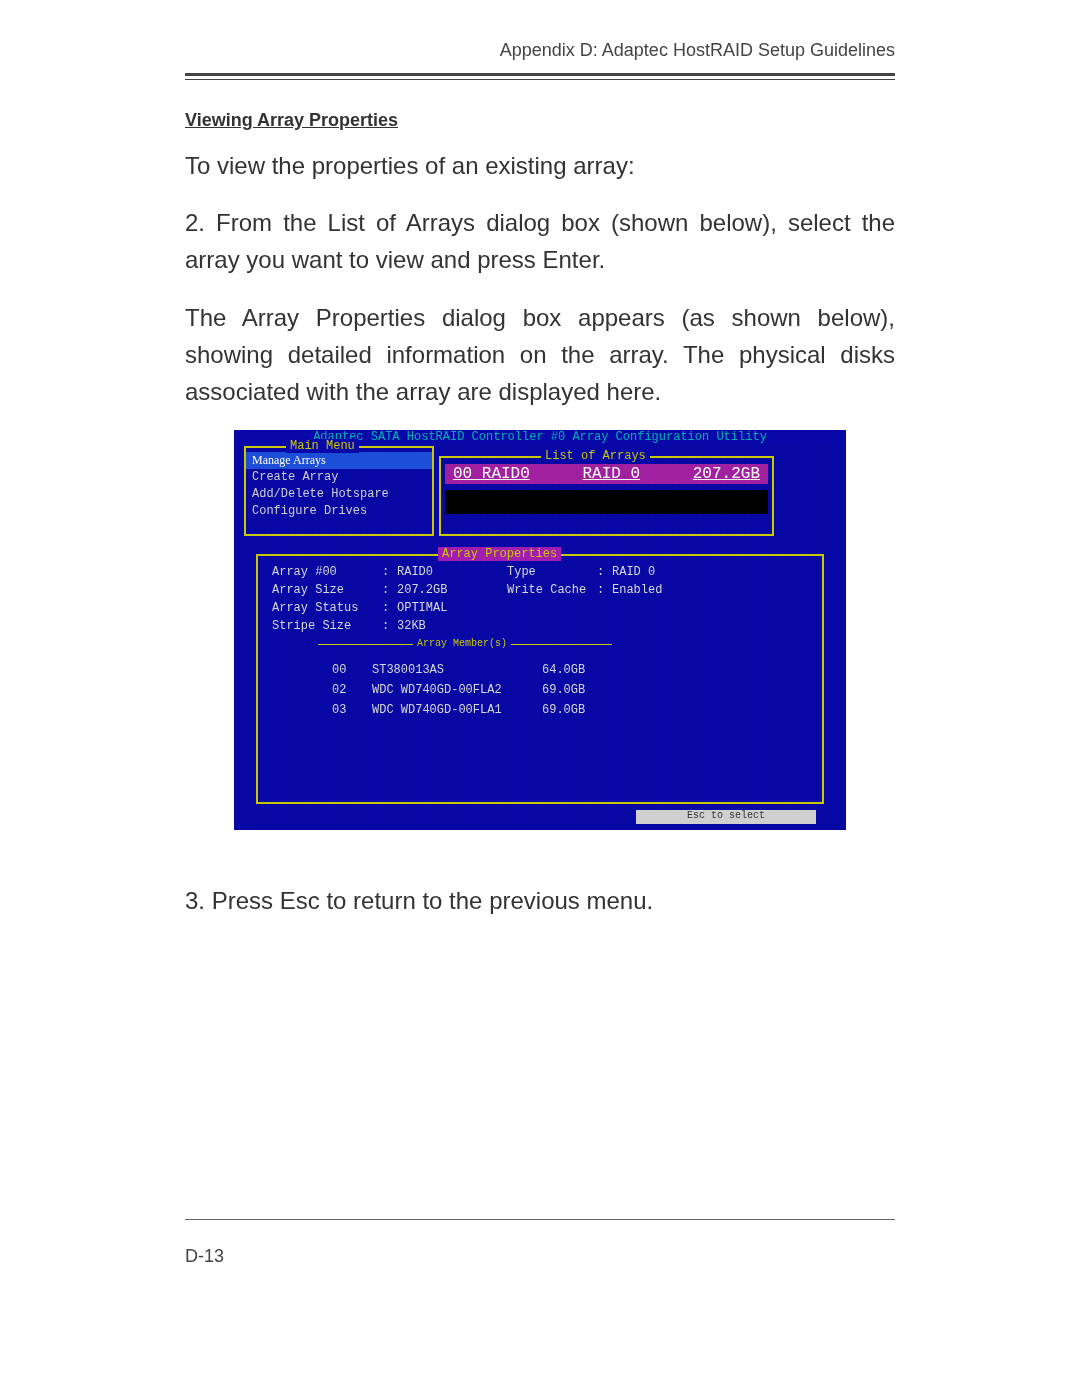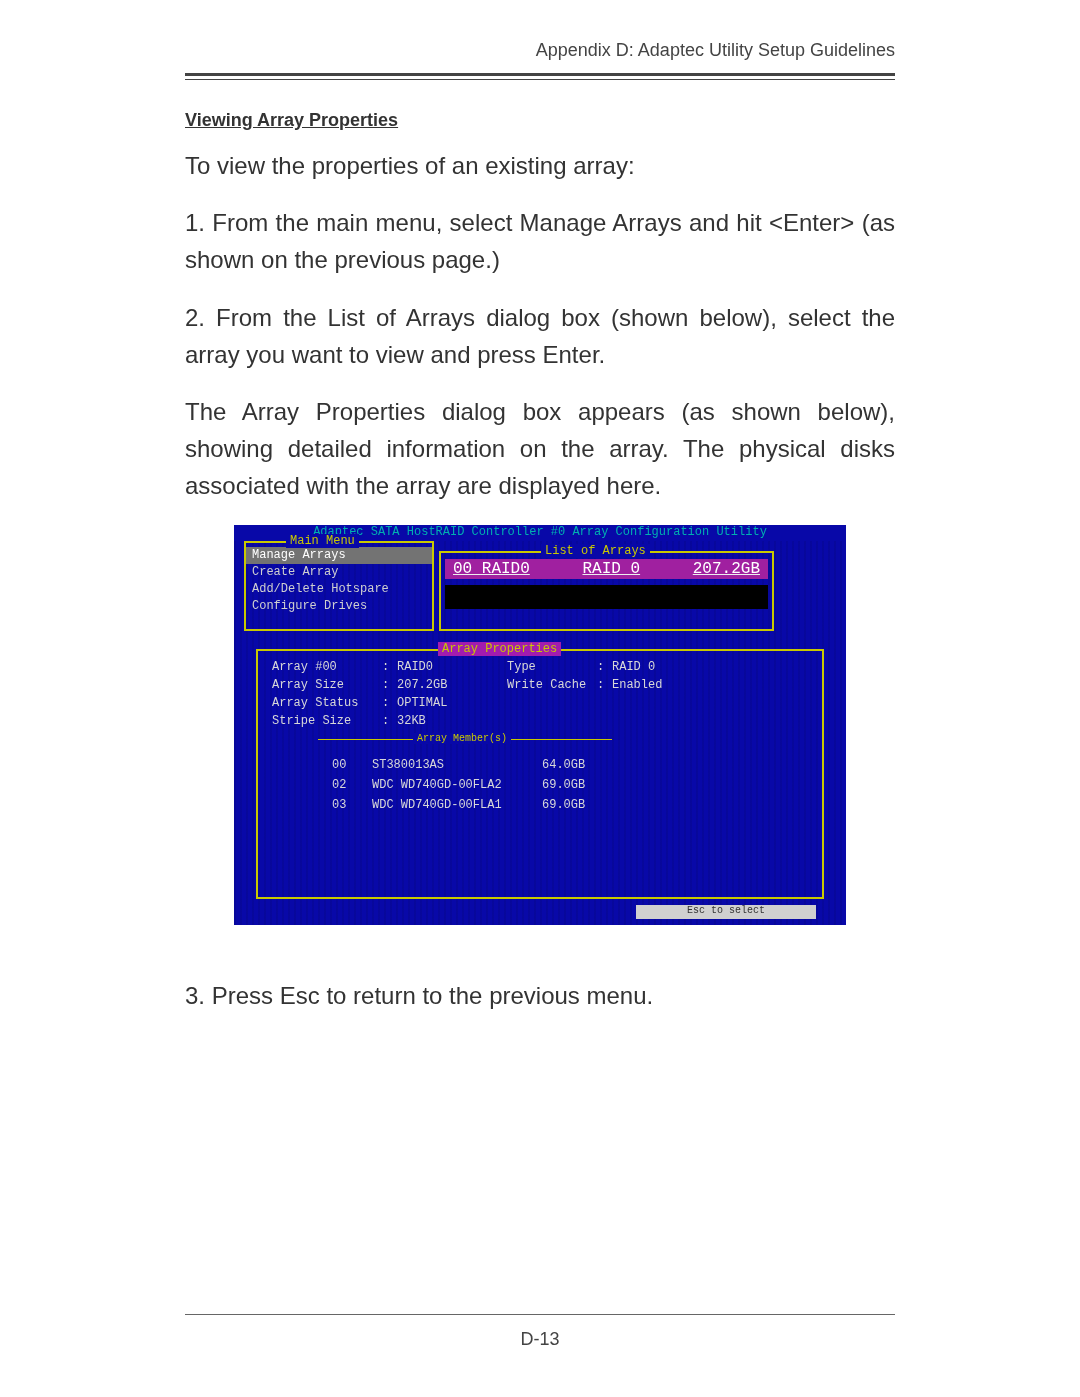--- a/index.html
+++ b/index.html
@@ -90,24 +90,25 @@
     padding: 0 4px;
     font-size: 12px;
   }
   .menu-item {
     color: #d0d0d0;
     font-size: 12px;
     line-height: 17px;
     white-space: nowrap;
   }
   .menu-item.selected {
-    background: #737373;
+    background: #1d4ed8;
     color: #fff;
     margin: 0 -6px;
     padding: 0 6px;
+    font-family: Liberation Serif, serif;
   }
   .list-arrays {
     position: absolute;
     top: 26px;
     left: 205px;
     width: 335px;
     height: 80px;
     border: 2px solid #c9c900;
     box-sizing: border-box;
     text-decoration: underline;
@@ -195,37 +196,35 @@
     background: #d0d0d0;
     color: #333;
     font-size: 10px;
     padding: 0 4px;
     box-sizing: border-box;
     text-align: center;
   }
   .footer-rule {
     border-top: 1px solid #666;
     margin-top: 300px;
-    padding-top: 14px;
-    text-align: center;
+    padding-top: 26px;
     font-size: 18px;
     color: #444;
   }
 </style>
 </head>
 <body>
 
 <div class="page">
-  <div class="header-area">Appendix D:  Adaptec Utility Setup Guidelines</div>
+  <div class="header-area">Appendix D:  Adaptec HostRAID Setup Guidelines</div>
   <div class="double-rule"></div>
 
   <div class="section-title">Viewing Array Properties</div>
 
   <div class="body-text">To view the properties of an existing array:</div>
-  <div class="body-text">1. From the main menu, select Manage Arrays and hit &lt;Enter&gt; (as shown on the previous page.)</div>
   <div class="body-text">2. From the List of Arrays dialog box (shown below), select the array you want to view and press Enter.</div>
   <div class="body-text">The Array Properties dialog box appears (as shown below), showing detailed information on the array. The physical disks associated with the array are displayed here.</div>
 
   <div class="screenshot">
     <div class="titlebar">Adaptec SATA HostRAID Controller #0 Array Configuration Utility</div>
 
     <div class="main-menu">
       <span class="legend">Main Menu</span>
       <div class="menu-item selected">Manage Arrays</div>
       <div class="menu-item">Create Array</div>

